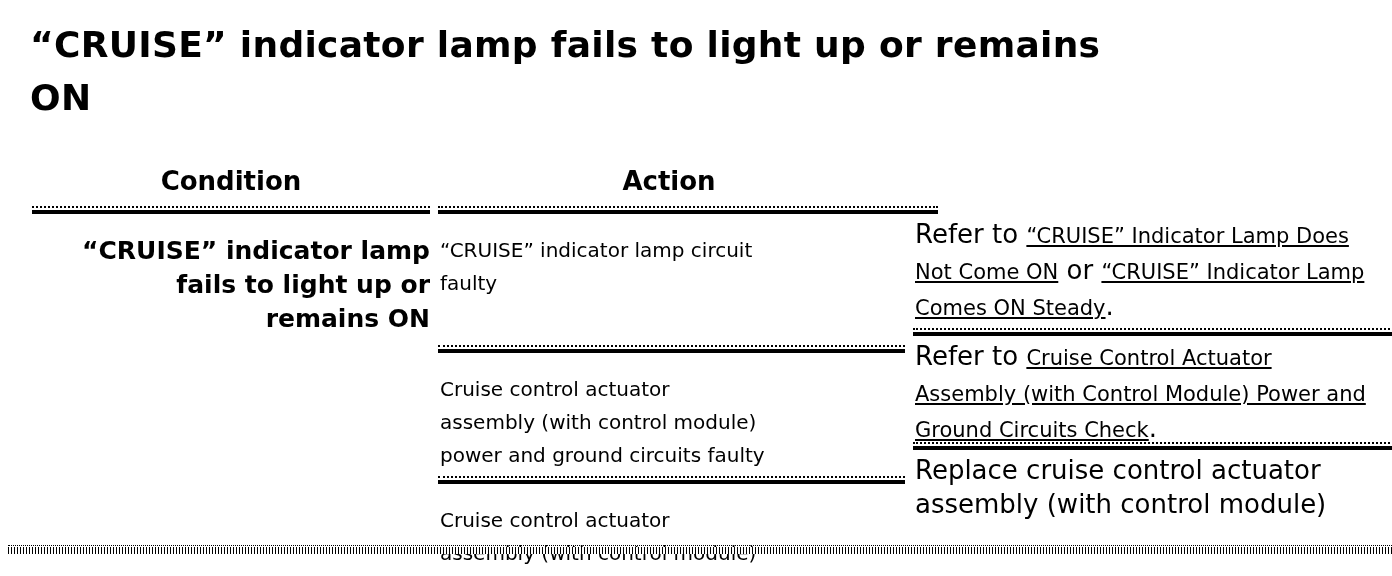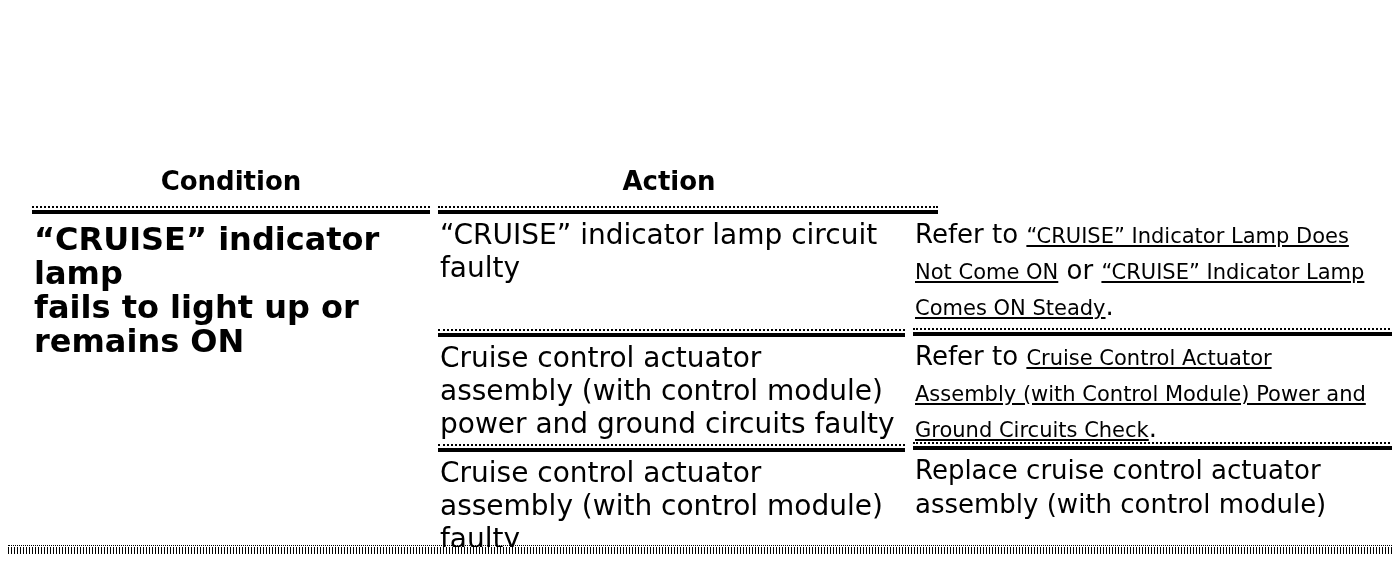--- a/index.html
+++ b/index.html
@@ -50,29 +50,31 @@
     border-top: 2px dotted #000;
     border-bottom: 4px solid #000;
     background: #fff;
   }
   .cell {
     white-space: pre-line;
     overflow: hidden;
   }
   .cond {
     font-weight: bold;
-    font-size: 32px;
+    font-size: 25px;
     line-height: 34px;
-    padding: 8px 0 0 2px;
+    padding: 20px 0 0 2px;
     height: 325px;
+    text-align: right;
   }
   .cause {
-    font-size: 28px;
+    font-size: 20px;
     line-height: 33px;
     padding: 4px 0 0 2px;
+    margin-top: 16px;
   }
   .action {
     font-size: 26px;
     line-height: 34px;
     padding: 3px 0 0 2px;
   }
   .r1 { height: 111px; }
   .r2 { height: 103px; }
   .r3 { height: 103px; }
   .link {
@@ -90,20 +92,22 @@
     padding-top: 1px;
     background: repeating-linear-gradient(90deg, #000 0 1px, #fff 1px 3px);
     background-clip: content-box;
   }
 </style>
 </head>
 <body>
 
 <div class="page">
 
+  <h1 class="title">“CRUISE” indicator lamp fails to light up or remains
+ON</h1>
 
   <div class="tbl">
 
     <div class="cols">
       <div class="col1">
         <div class="th">Condition</div>
         <div class="rule"></div>
       </div>
       <div class="col3">
         <div class="th">Action</div>

